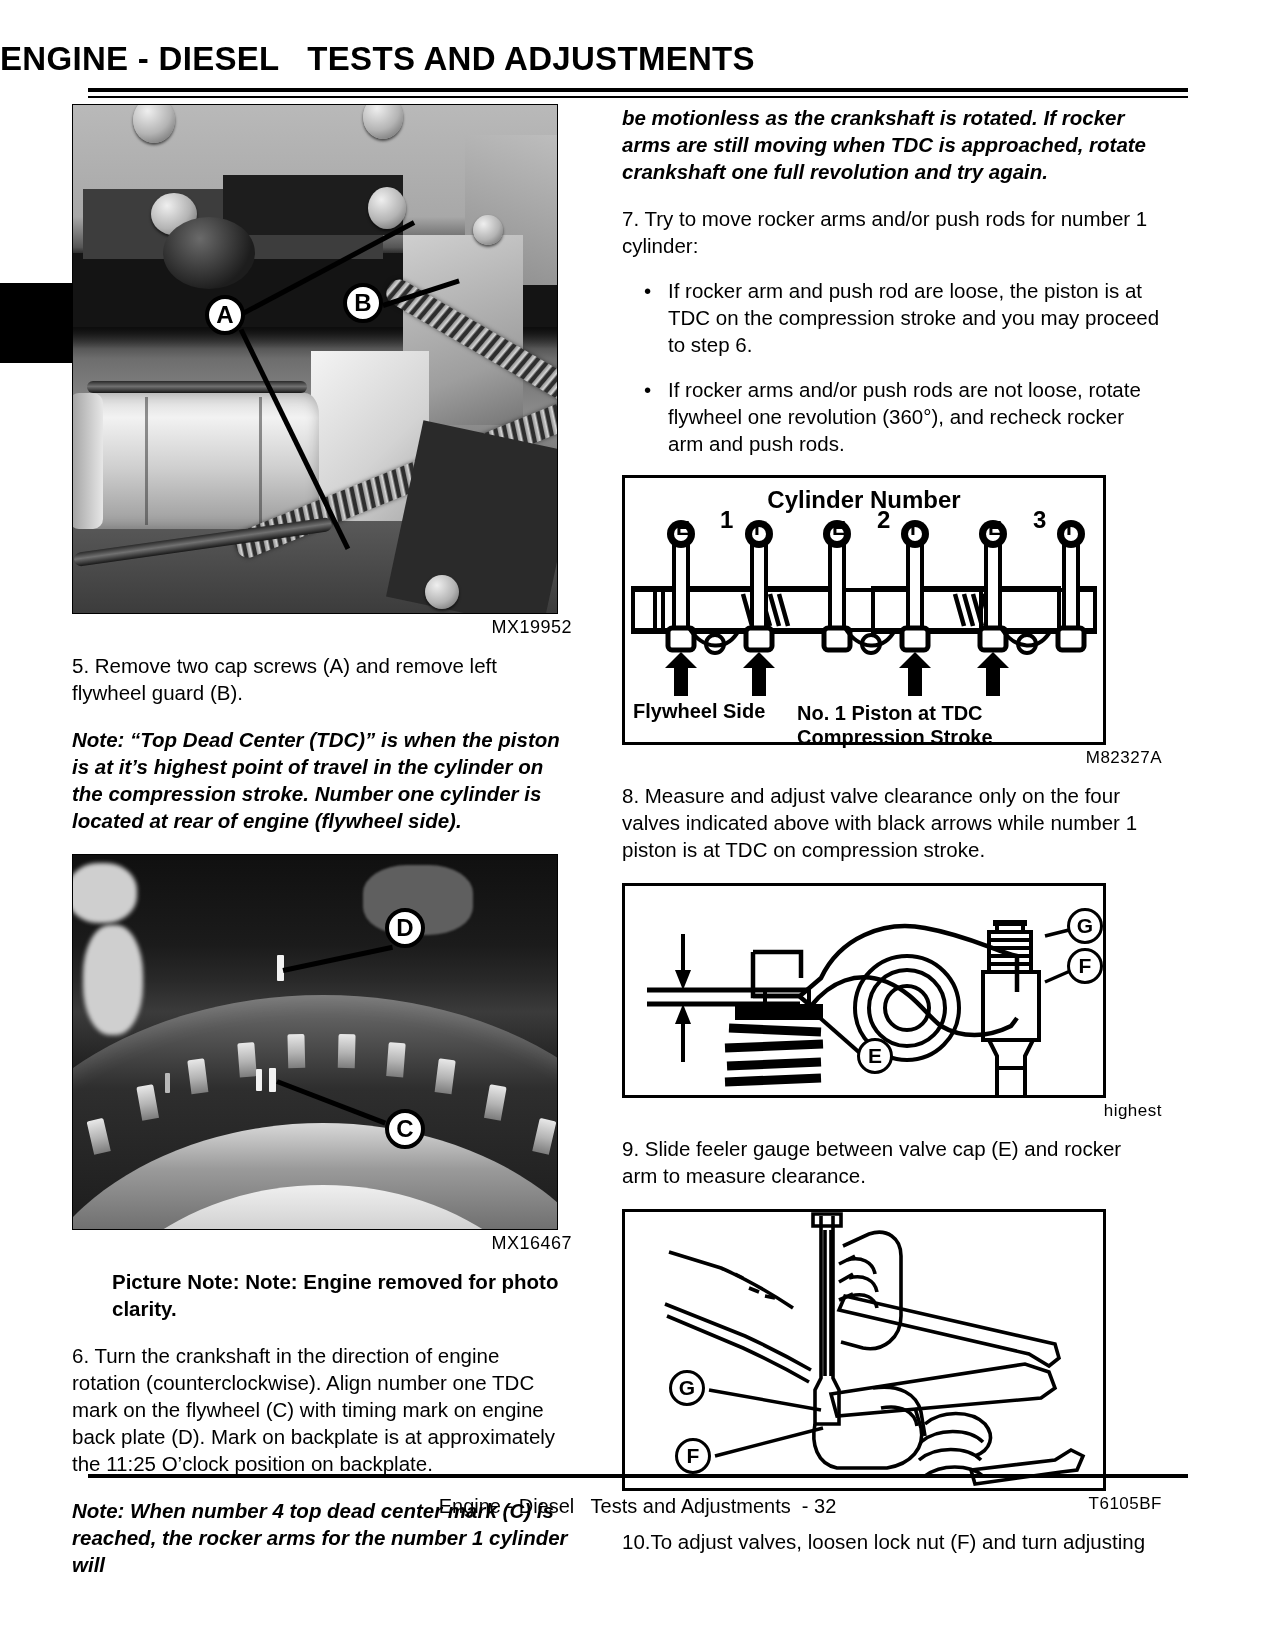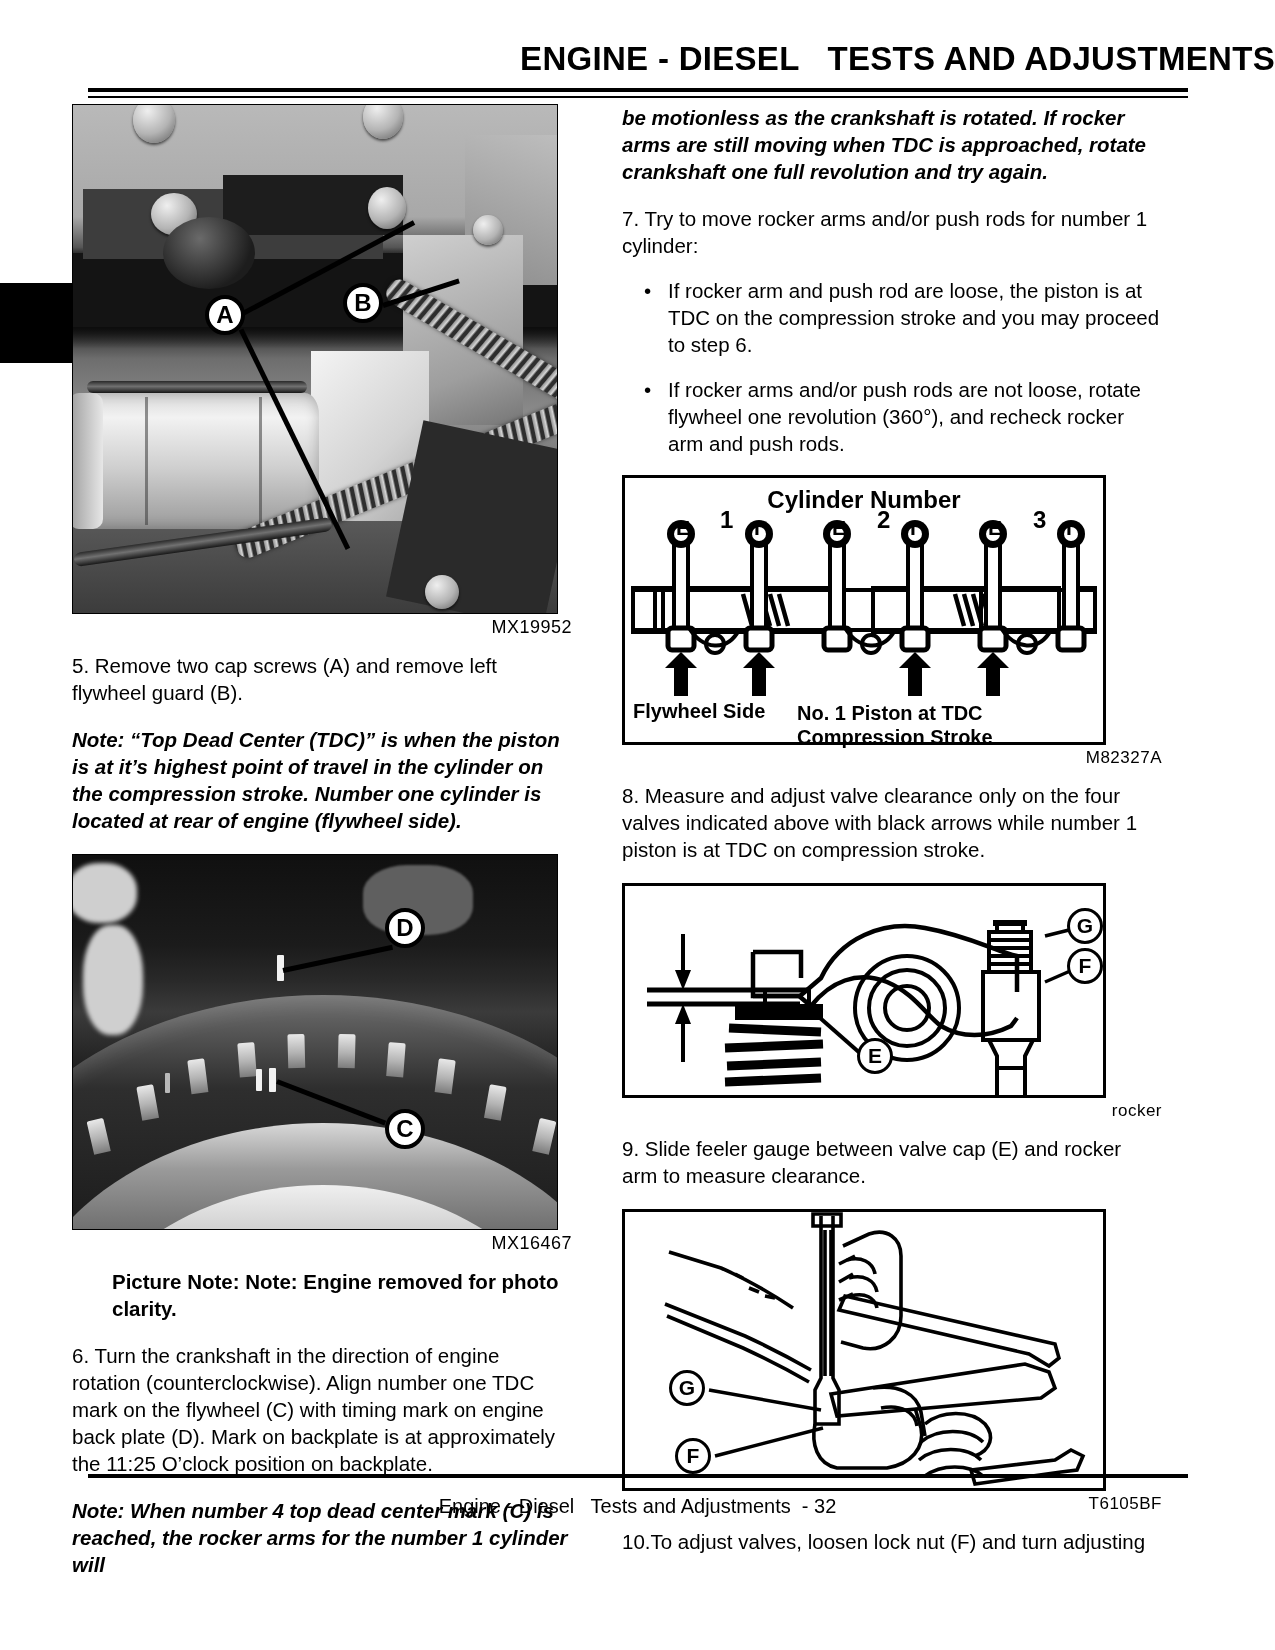--- a/index.html
+++ b/index.html
@@ -9,21 +9,21 @@
     color:#000;
     position:relative;
     overflow:hidden;
   }
 
   
   .page { position:absolute; left:0; top:0; width:1275px; height:1650px; }
 
   .page-title {
     position:absolute; left:0; top:40px; width:1275px;
-    text-align:right;
+    text-align:left;
     font-size:33px; font-weight:bold; letter-spacing:0.3px;
     white-space:pre;
   }
 
   .rule-top {
     position:absolute; left:88px; top:88px; width:1100px;
     border-top:4px solid #000; border-bottom:2px solid #000; height:4px;
   }
   .rule-bottom {
     position:absolute; left:88px; top:1474px; width:1100px;
@@ -423,21 +423,21 @@
           <rect x="140" y="104" width="44" height="18" fill="none" stroke="#000" stroke-width="4"></rect>
 
           <line x1="186" y1="124" x2="236" y2="168" stroke="#000" stroke-width="4"></line>
           <line x1="420" y1="50" x2="452" y2="42" stroke="#000" stroke-width="3.5"></line>
           <line x1="420" y1="96" x2="452" y2="82" stroke="#000" stroke-width="3.5"></line>
         </svg>
         <div class="callout" style="left:232px;top:152px;width:36px;height:36px;border-width:3.5px;font-size:21px;line-height:29px;">E</div>
         <div class="callout" style="left:442px;top:22px;width:36px;height:36px;border-width:3.5px;font-size:21px;line-height:29px;">G</div>
         <div class="callout" style="left:442px;top:62px;width:36px;height:36px;border-width:3.5px;font-size:21px;line-height:29px;">F</div>
       </div>
-      <div class="figcap low">rocker</div>
+      <div class="figcap low">highest</div>
     </div>
 
     <p class="para">9.  Slide feeler gauge between valve cap (E) and rocker arm to measure clearance.</p>
 
     <div class="fig">
       <div class="artbox" id="fig-tool">
         <svg width="478" height="276" viewBox="0 0 478 276">
           <g fill="none" stroke="#000" stroke-width="3.6">
 
             <path d="M196,4 L196,166 L190,178 L190,212 L214,212 L214,178 L208,166 L208,4"></path>

